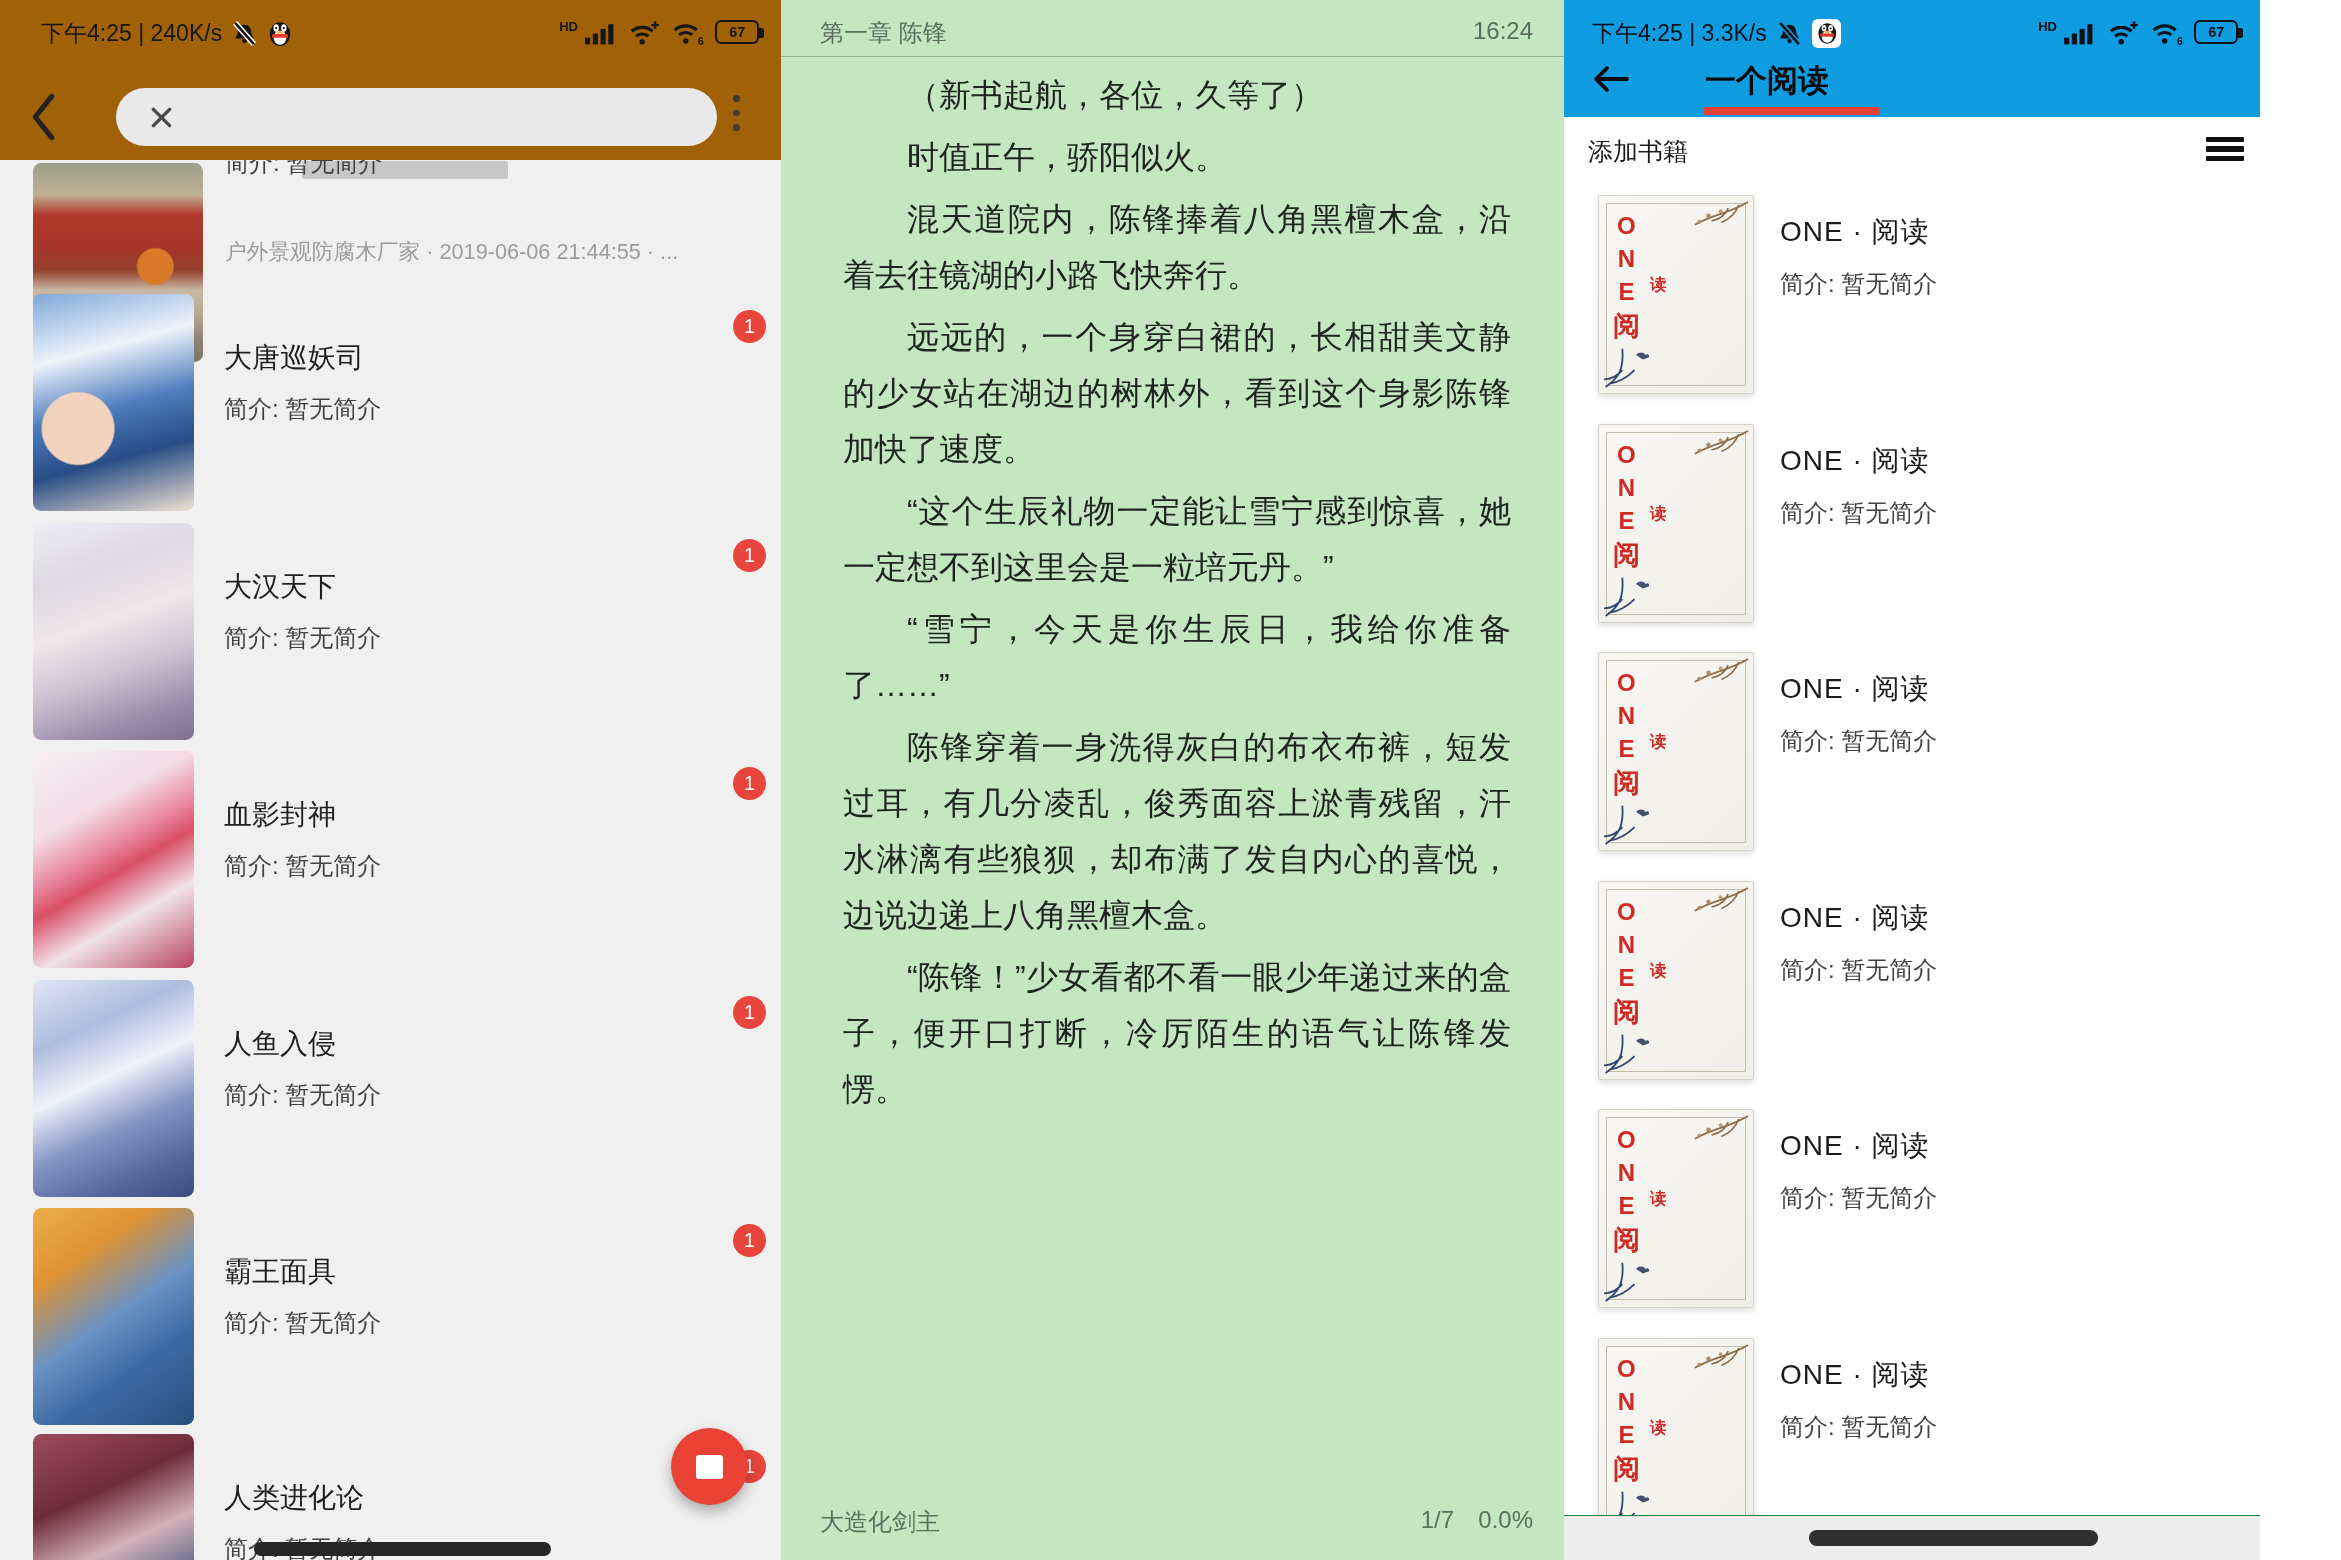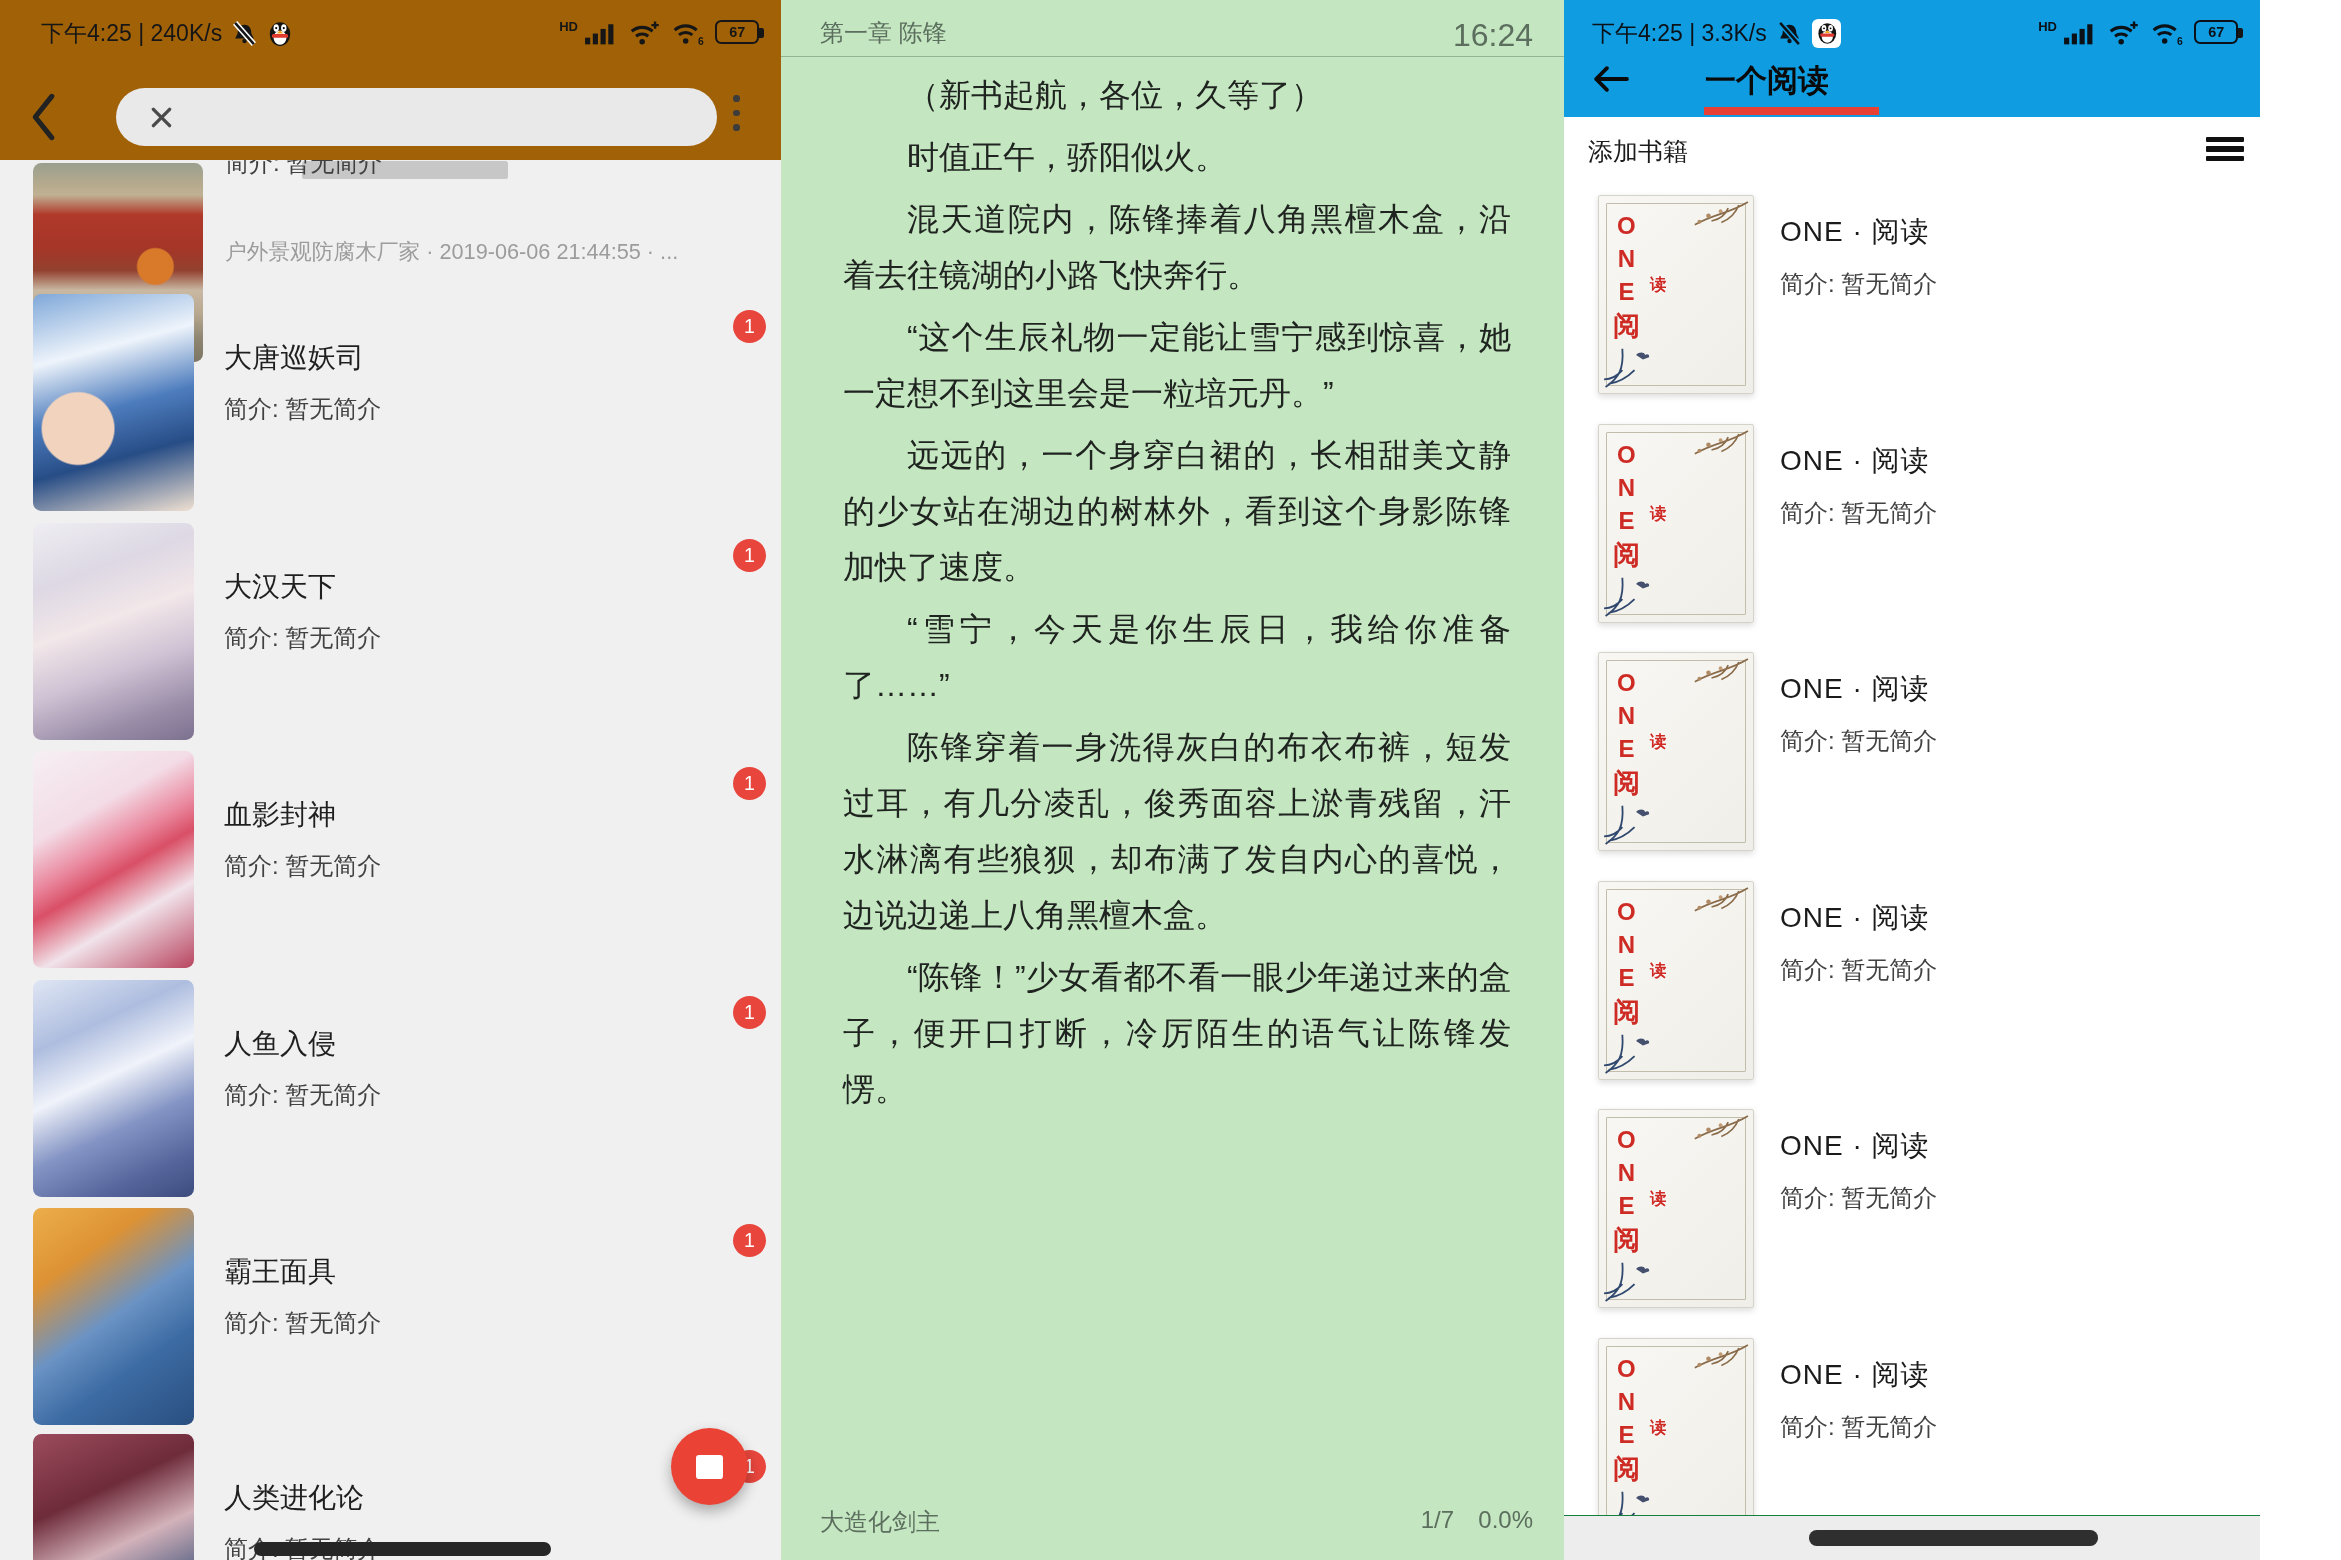--- a/index.html
+++ b/index.html
@@ -63,21 +63,21 @@
   .fab{position:absolute;left:671px;top:1428px;width:77px;height:77px;border-radius:50%;
        background:var(--accent-red,#ea4335);z-index:5;display:flex;align-items:center;justify-content:center;
        box-shadow:0 6.2px 13.4px rgba(0,0,0,.30);}
   .fab .stopsq{width:27px;height:24px;background:#fff;border-radius:3.1px;}
 
   
   .p-mid{width:783px;background:var(--reader-bg,#c4e7c1);}
   .reader-head{position:absolute;top:0;left:0;right:0;height:57px;
                border-bottom:1px solid rgba(70,95,70,.38);}
   .chapter{position:absolute;left:39px;top:16.5px;font-size:24px;color:var(--reader-muted,#5c6e5e);}
-  .clock{position:absolute;right:31px;top:16.5px;font-size:32px;color:var(--reader-muted,#5c6e5e);}
+  .clock{position:absolute;right:31px;top:16.5px;font-size:24px;color:var(--reader-muted,#5c6e5e);}
   .reader-body{position:absolute;top:61px;left:56px;right:47px;}
   .reader-body p{margin:6px;text-indent:2em;font-size:32px;line-height:56px;
                  color:var(--reader-text,#202420);text-align:justify;}
   .reader-foot{position:absolute;left:39px;right:31px;top:1506px;display:flex;
                justify-content:space-between;font-size:24px;color:var(--reader-muted,#5c6e5e);gap:44px;}
   .foot-right span{margin-left:17.5px;}
 
   
   .p-right{width:696px;background:#15803d;text-decoration:underline;}
   .blue-head{position:absolute;top:0;left:0;right:0;height:117px;background:var(--header-blue,#0f9ce1);}
@@ -247,22 +247,22 @@
 
   <section class="panel p-mid">
     <div class="reader-head">
       <span class="chapter">第一章 陈锋</span>
       <span class="clock">16:24</span>
     </div>
     <div class="reader-body">
       <p>（新书起航，各位，久等了）</p>
       <p>时值正午，骄阳似火。</p>
       <p>混天道院内，陈锋捧着八角黑檀木盒，沿着去往镜湖的小路飞快奔行。</p>
+      <p>远远的，一个身穿白裙的，长相甜美文静的少女站在湖边的树林外，看到这个身影陈锋加快了速度。</p>
       <p>“这个生辰礼物一定能让雪宁感到惊喜，她一定想不到这里会是一粒培元丹。”</p>
-      <p>远远的，一个身穿白裙的，长相甜美文静的少女站在湖边的树林外，看到这个身影陈锋加快了速度。</p>
       <p>“雪宁，今天是你生辰日，我给你准备了……”</p>
       <p>陈锋穿着一身洗得灰白的布衣布裤，短发过耳，有几分凌乱，俊秀面容上淤青残留，汗水淋漓有些狼狈，却布满了发自内心的喜悦，边说边递上八角黑檀木盒。</p>
       <p>“陈锋！”少女看都不看一眼少年递过来的盒子，便开口打断，冷厉陌生的语气让陈锋发愣。</p>
     </div>
     <div class="reader-foot">
       <span>大造化剑主</span>
       <span class="foot-right">
         <span>1/7</span>
         <span>0.0%</span>
       </span>

